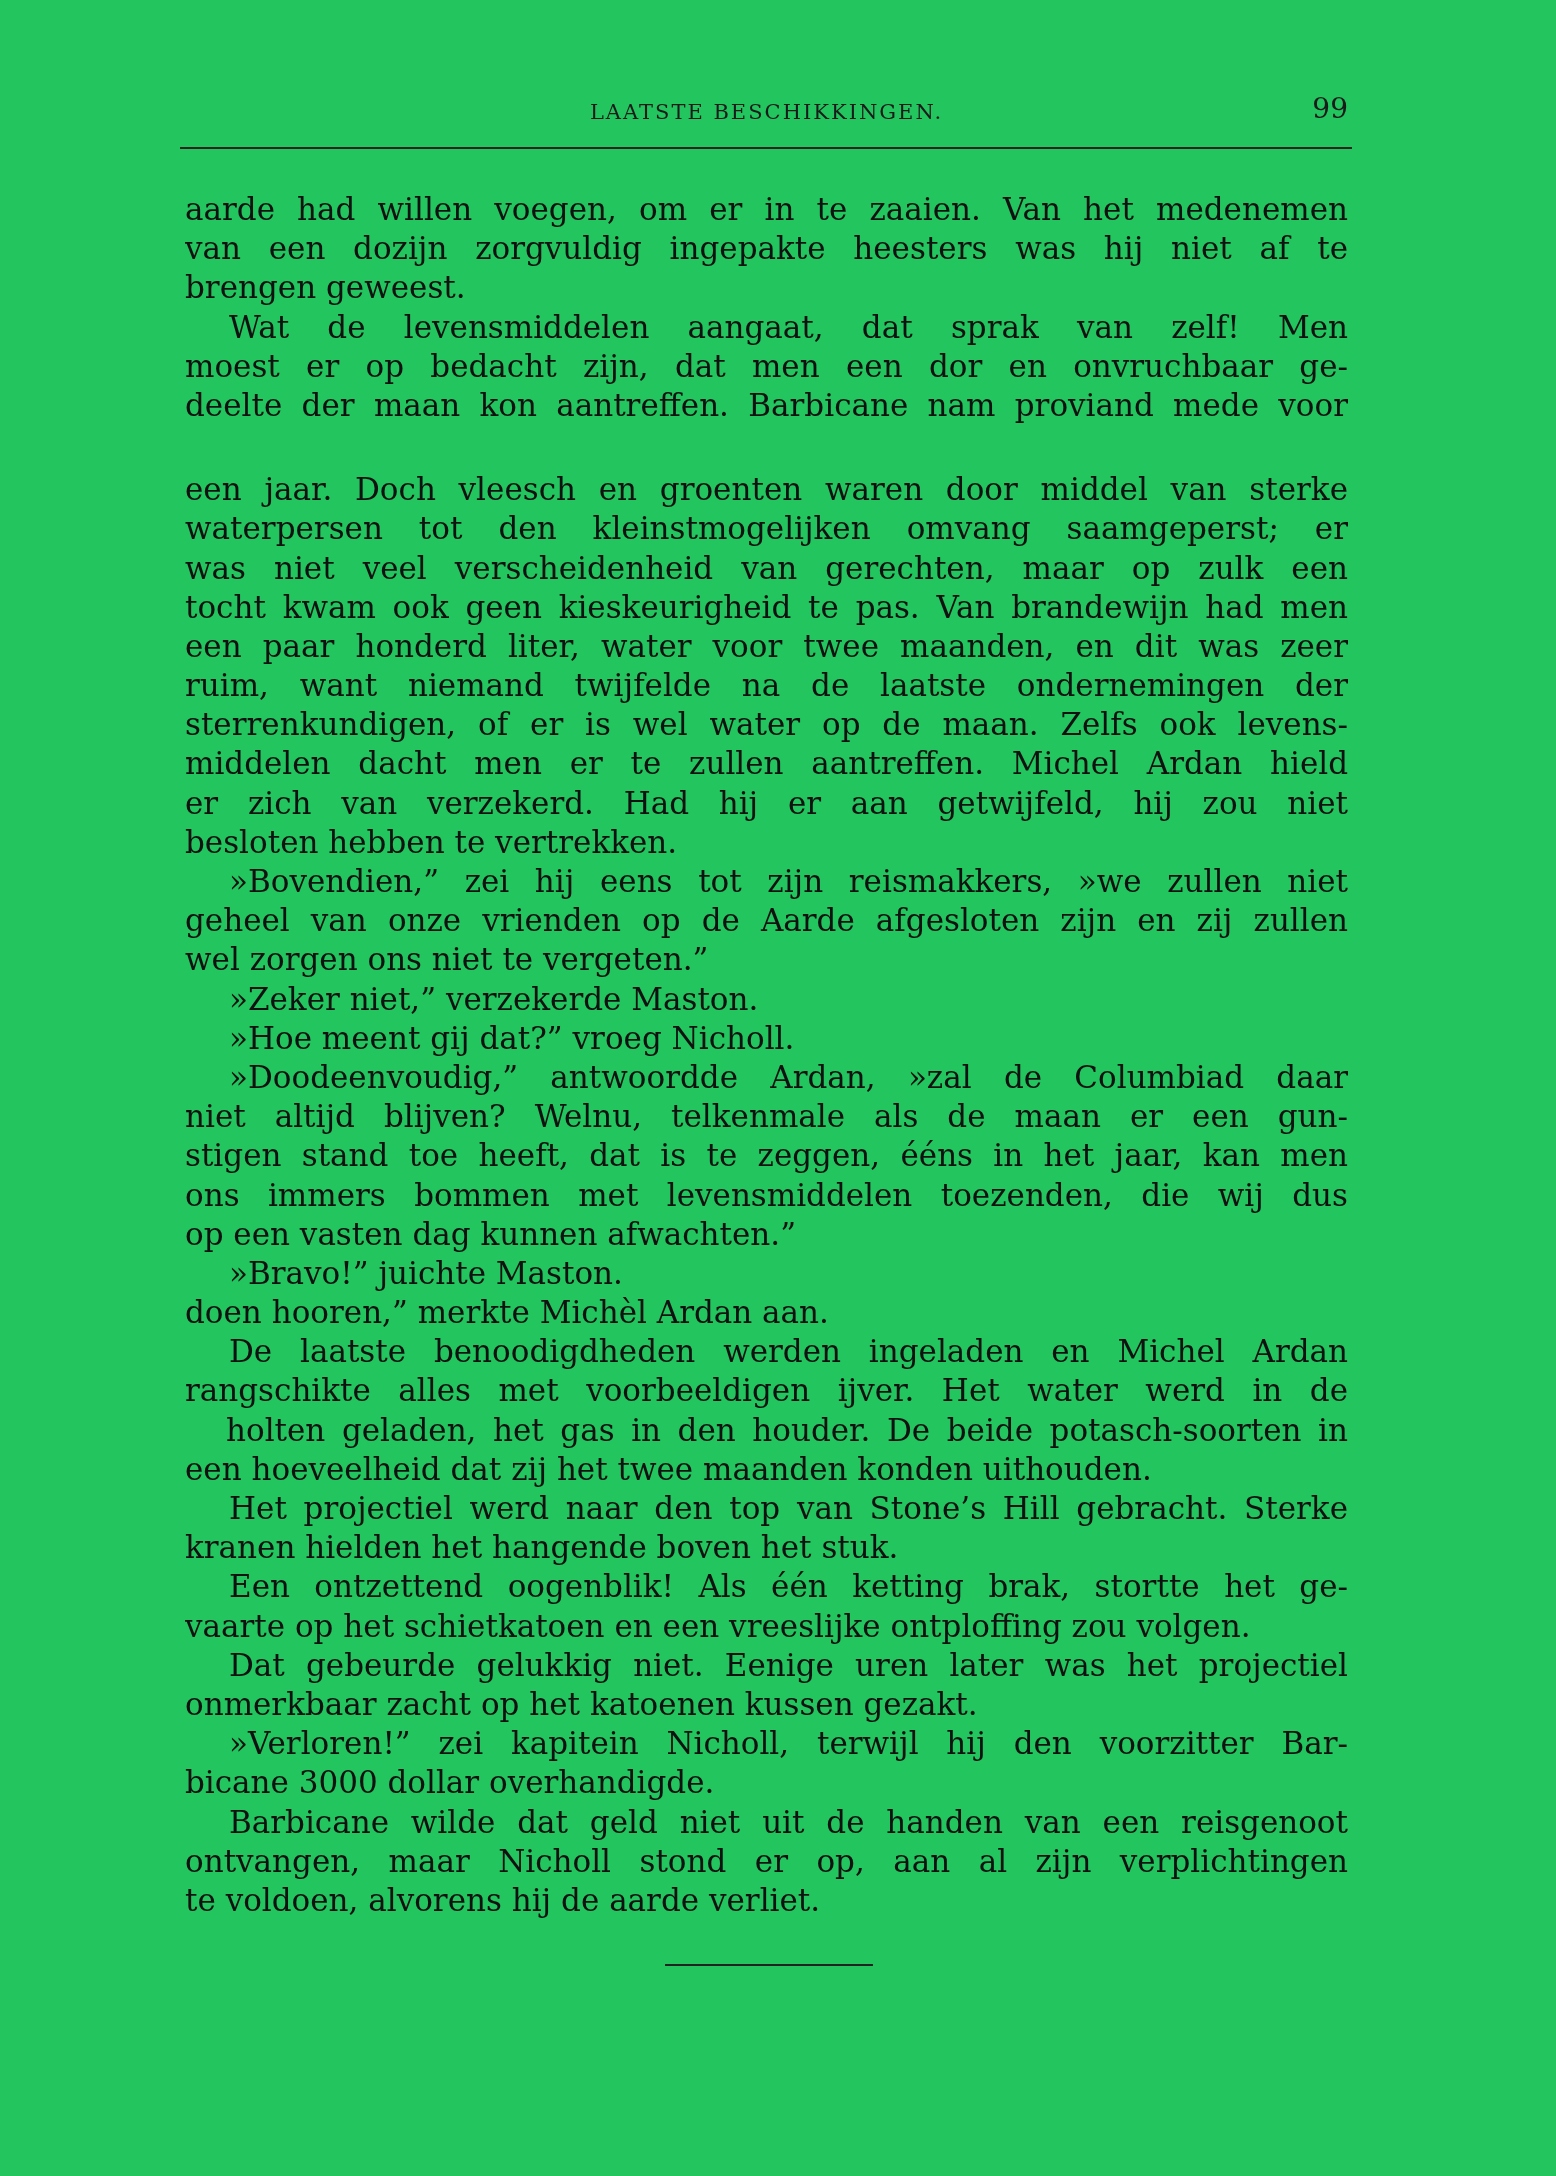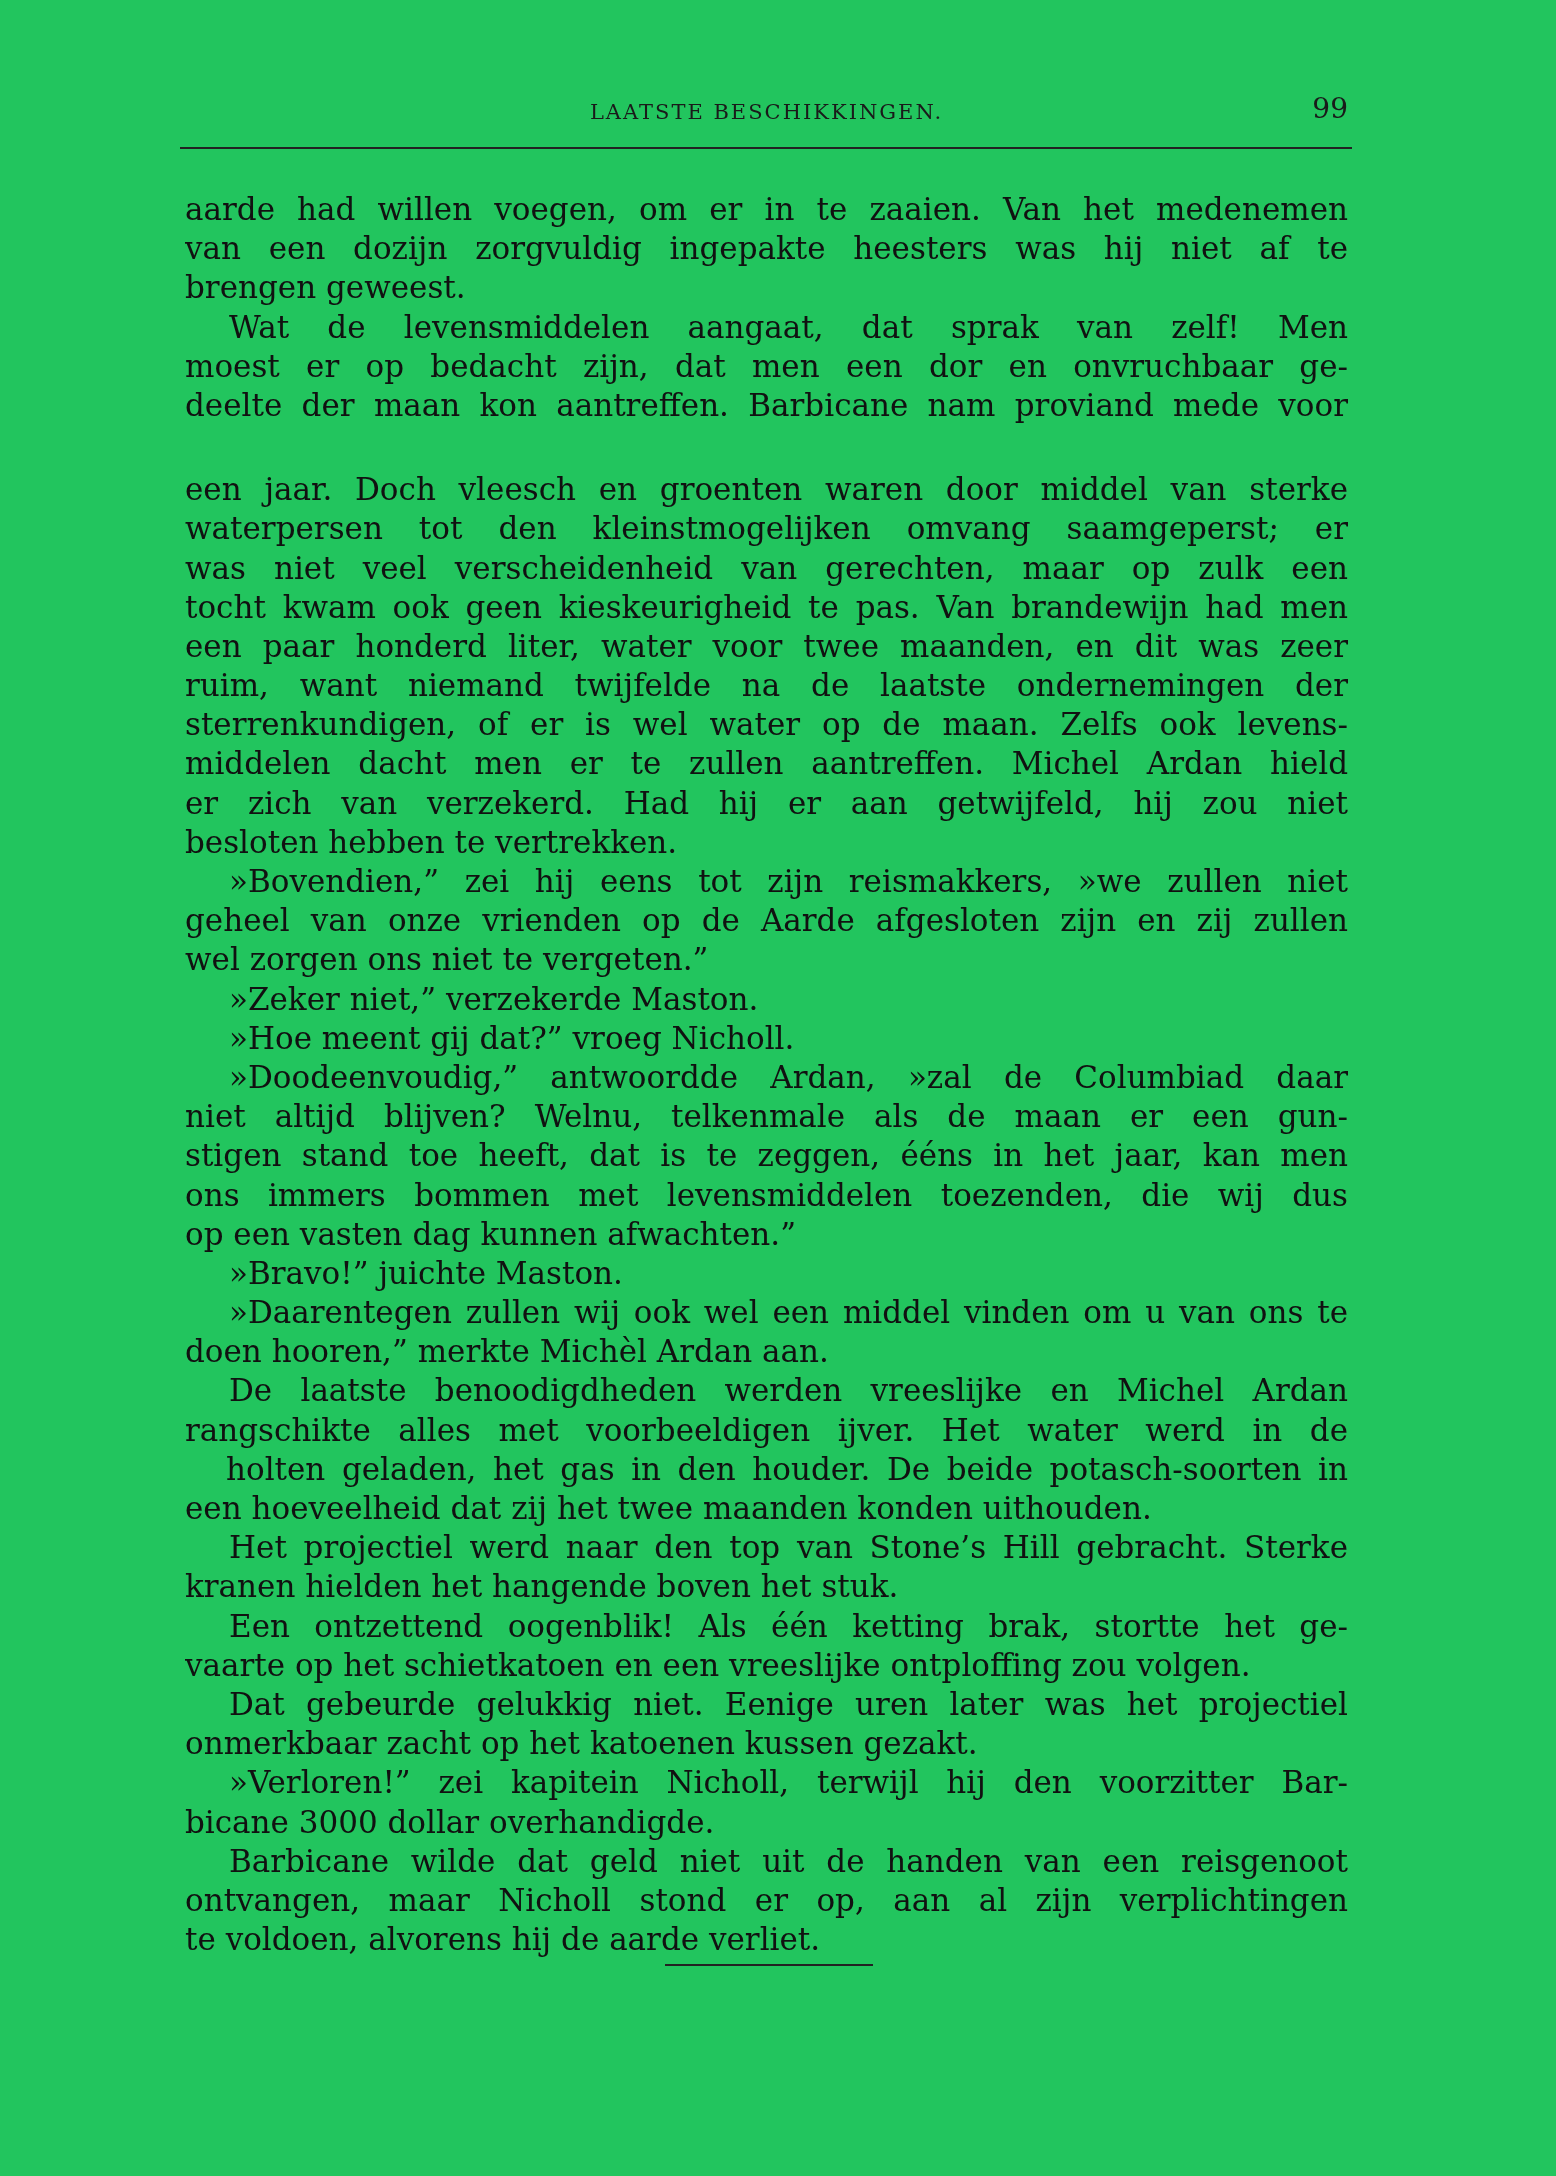--- a/index.html
+++ b/index.html
@@ -69,23 +69,22 @@
       <span class="line" style="white-space: normal; overflow: hidden;">geheel van onze vrienden op de Aarde afgesloten zijn en zij zullen</span>
       <span class="line last" style="white-space: normal; overflow: hidden;">wel zorgen ons niet te vergeten.”</span>
       <span class="line indent last" style="white-space: normal; overflow: hidden;">»Zeker niet,” verzekerde Maston.</span>
       <span class="line indent last" style="white-space: normal; overflow: hidden;">»Hoe meent gij dat?” vroeg Nicholl.</span>
       <span class="line indent" style="white-space: normal; overflow: hidden;">»Doodeenvoudig,” antwoordde Ardan, »zal de Columbiad daar</span>
       <span class="line" style="white-space: normal; overflow: hidden;">niet altijd blijven? Welnu, telkenmale als de maan er een gun-</span>
       <span class="line" style="white-space: normal; overflow: hidden;">stigen stand toe heeft, dat is te zeggen, ééns in het jaar, kan men</span>
       <span class="line" style="white-space: normal; overflow: hidden;">ons immers bommen met levensmiddelen toezenden, die wij dus</span>
       <span class="line last" style="white-space: normal; overflow: hidden;">op een vasten dag kunnen afwachten.”</span>
       <span class="line indent last" style="white-space: normal; overflow: hidden;">»Bravo!” juichte Maston.</span>
-      <span class="line indent" style="white-space: normal; overflow: hidden;">»Daarentegen zullen wij ook wel een middel vinden om u van ons te</span>
       <span class="line last" style="white-space: normal; overflow: hidden;">doen hooren,” merkte Michèl Ardan aan.</span>
-      <span class="line indent" style="white-space: normal; overflow: hidden;">De laatste benoodigdheden werden vreeslijke en Michel Ardan</span>
+      <span class="line indent" style="white-space: normal; overflow: hidden;">De laatste benoodigdheden werden ingeladen en Michel Ardan</span>
       <span class="line" style="white-space: normal; overflow: hidden;">rangschikte alles met voorbeeldigen ijver. Het water werd in de</span>
       <span class="line" style="white-space: normal; overflow: hidden; margin-left: 41px;">holten geladen, het gas in den houder. De beide potasch-soorten in</span>
       <span class="line last" style="white-space: normal; overflow: hidden;">een hoeveelheid dat zij het twee maanden konden uithouden.</span>
       <span class="line indent" style="white-space: normal; overflow: hidden;">Het projectiel werd naar den top van Stone’s Hill gebracht. Sterke</span>
       <span class="line last" style="white-space: normal; overflow: hidden;">kranen hielden het hangende boven het stuk.</span>
       <span class="line indent" style="white-space: normal; overflow: hidden;">Een ontzettend oogenblik! Als één ketting brak, stortte het ge-</span>
       <span class="line last" style="white-space: normal; overflow: hidden;">vaarte op het schietkatoen en een vreeslijke ontploffing zou volgen.</span>
       <span class="line indent" style="white-space: normal; overflow: hidden;">Dat gebeurde gelukkig niet. Eenige uren later was het projectiel</span>
       <span class="line last" style="white-space: normal; overflow: hidden;">onmerkbaar zacht op het katoenen kussen gezakt.</span>
       <span class="line indent" style="white-space: normal; overflow: hidden;">»Verloren!” zei kapitein Nicholl, terwijl hij den voorzitter Bar-</span>

